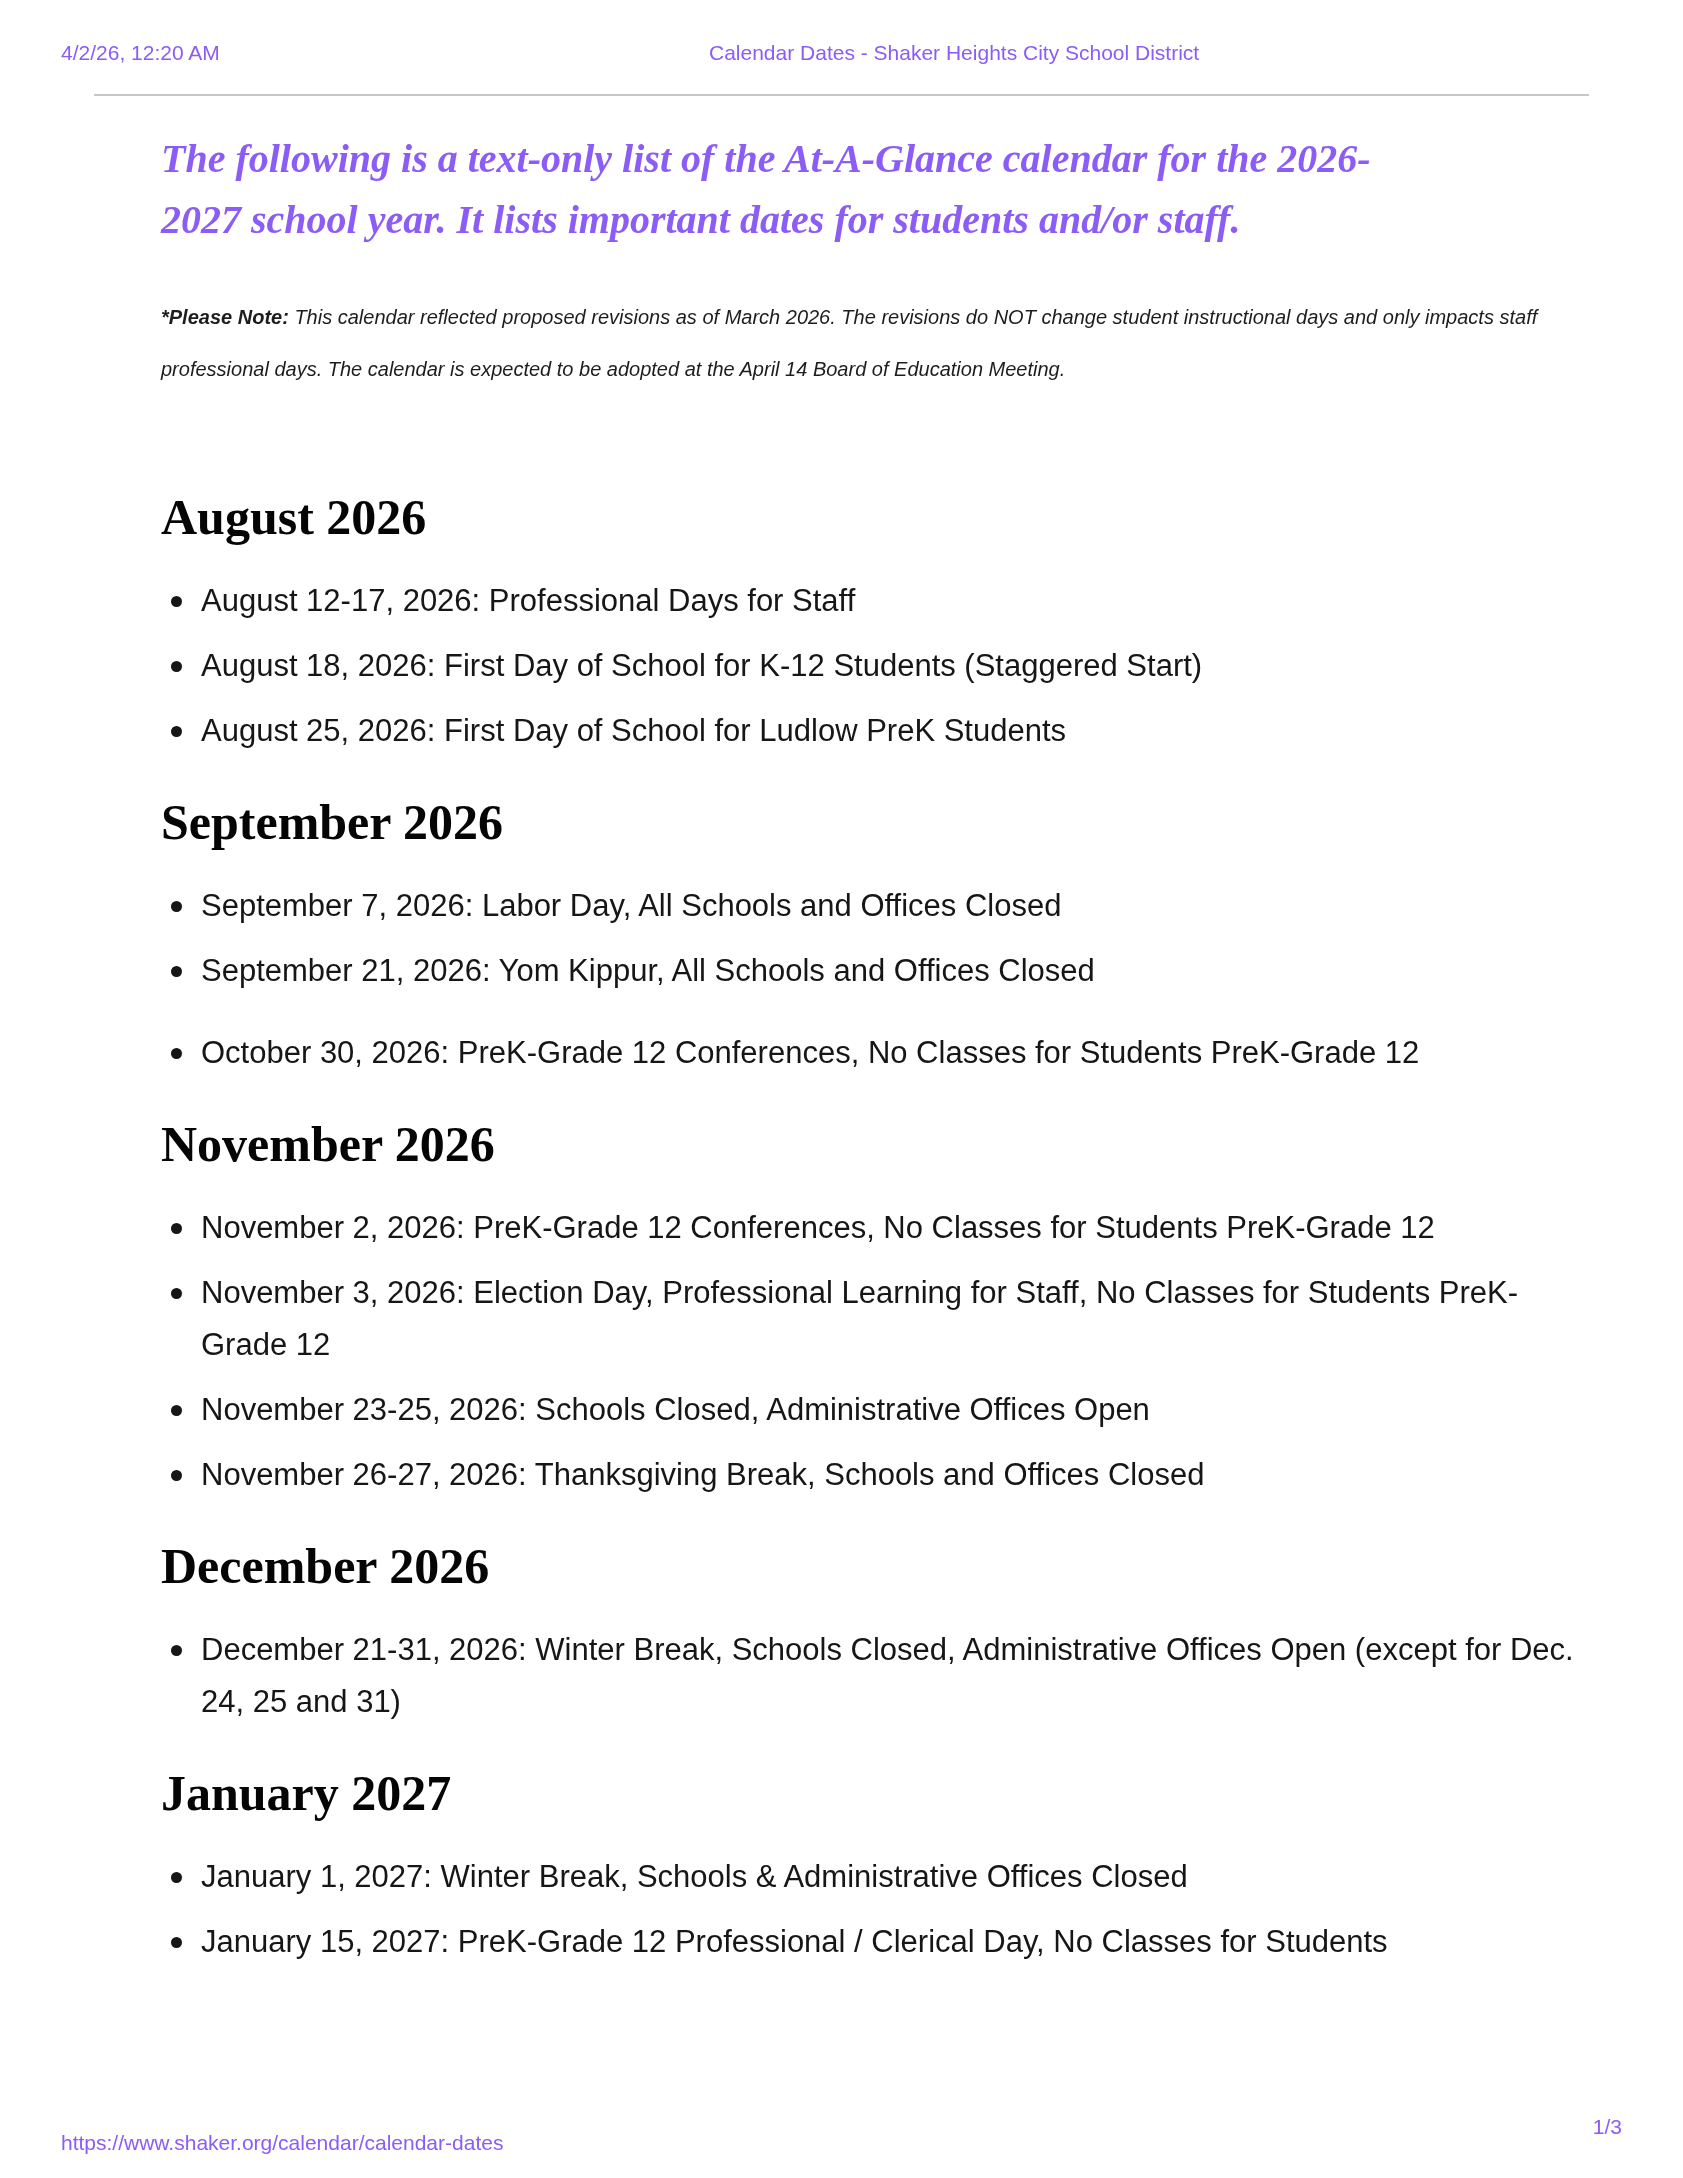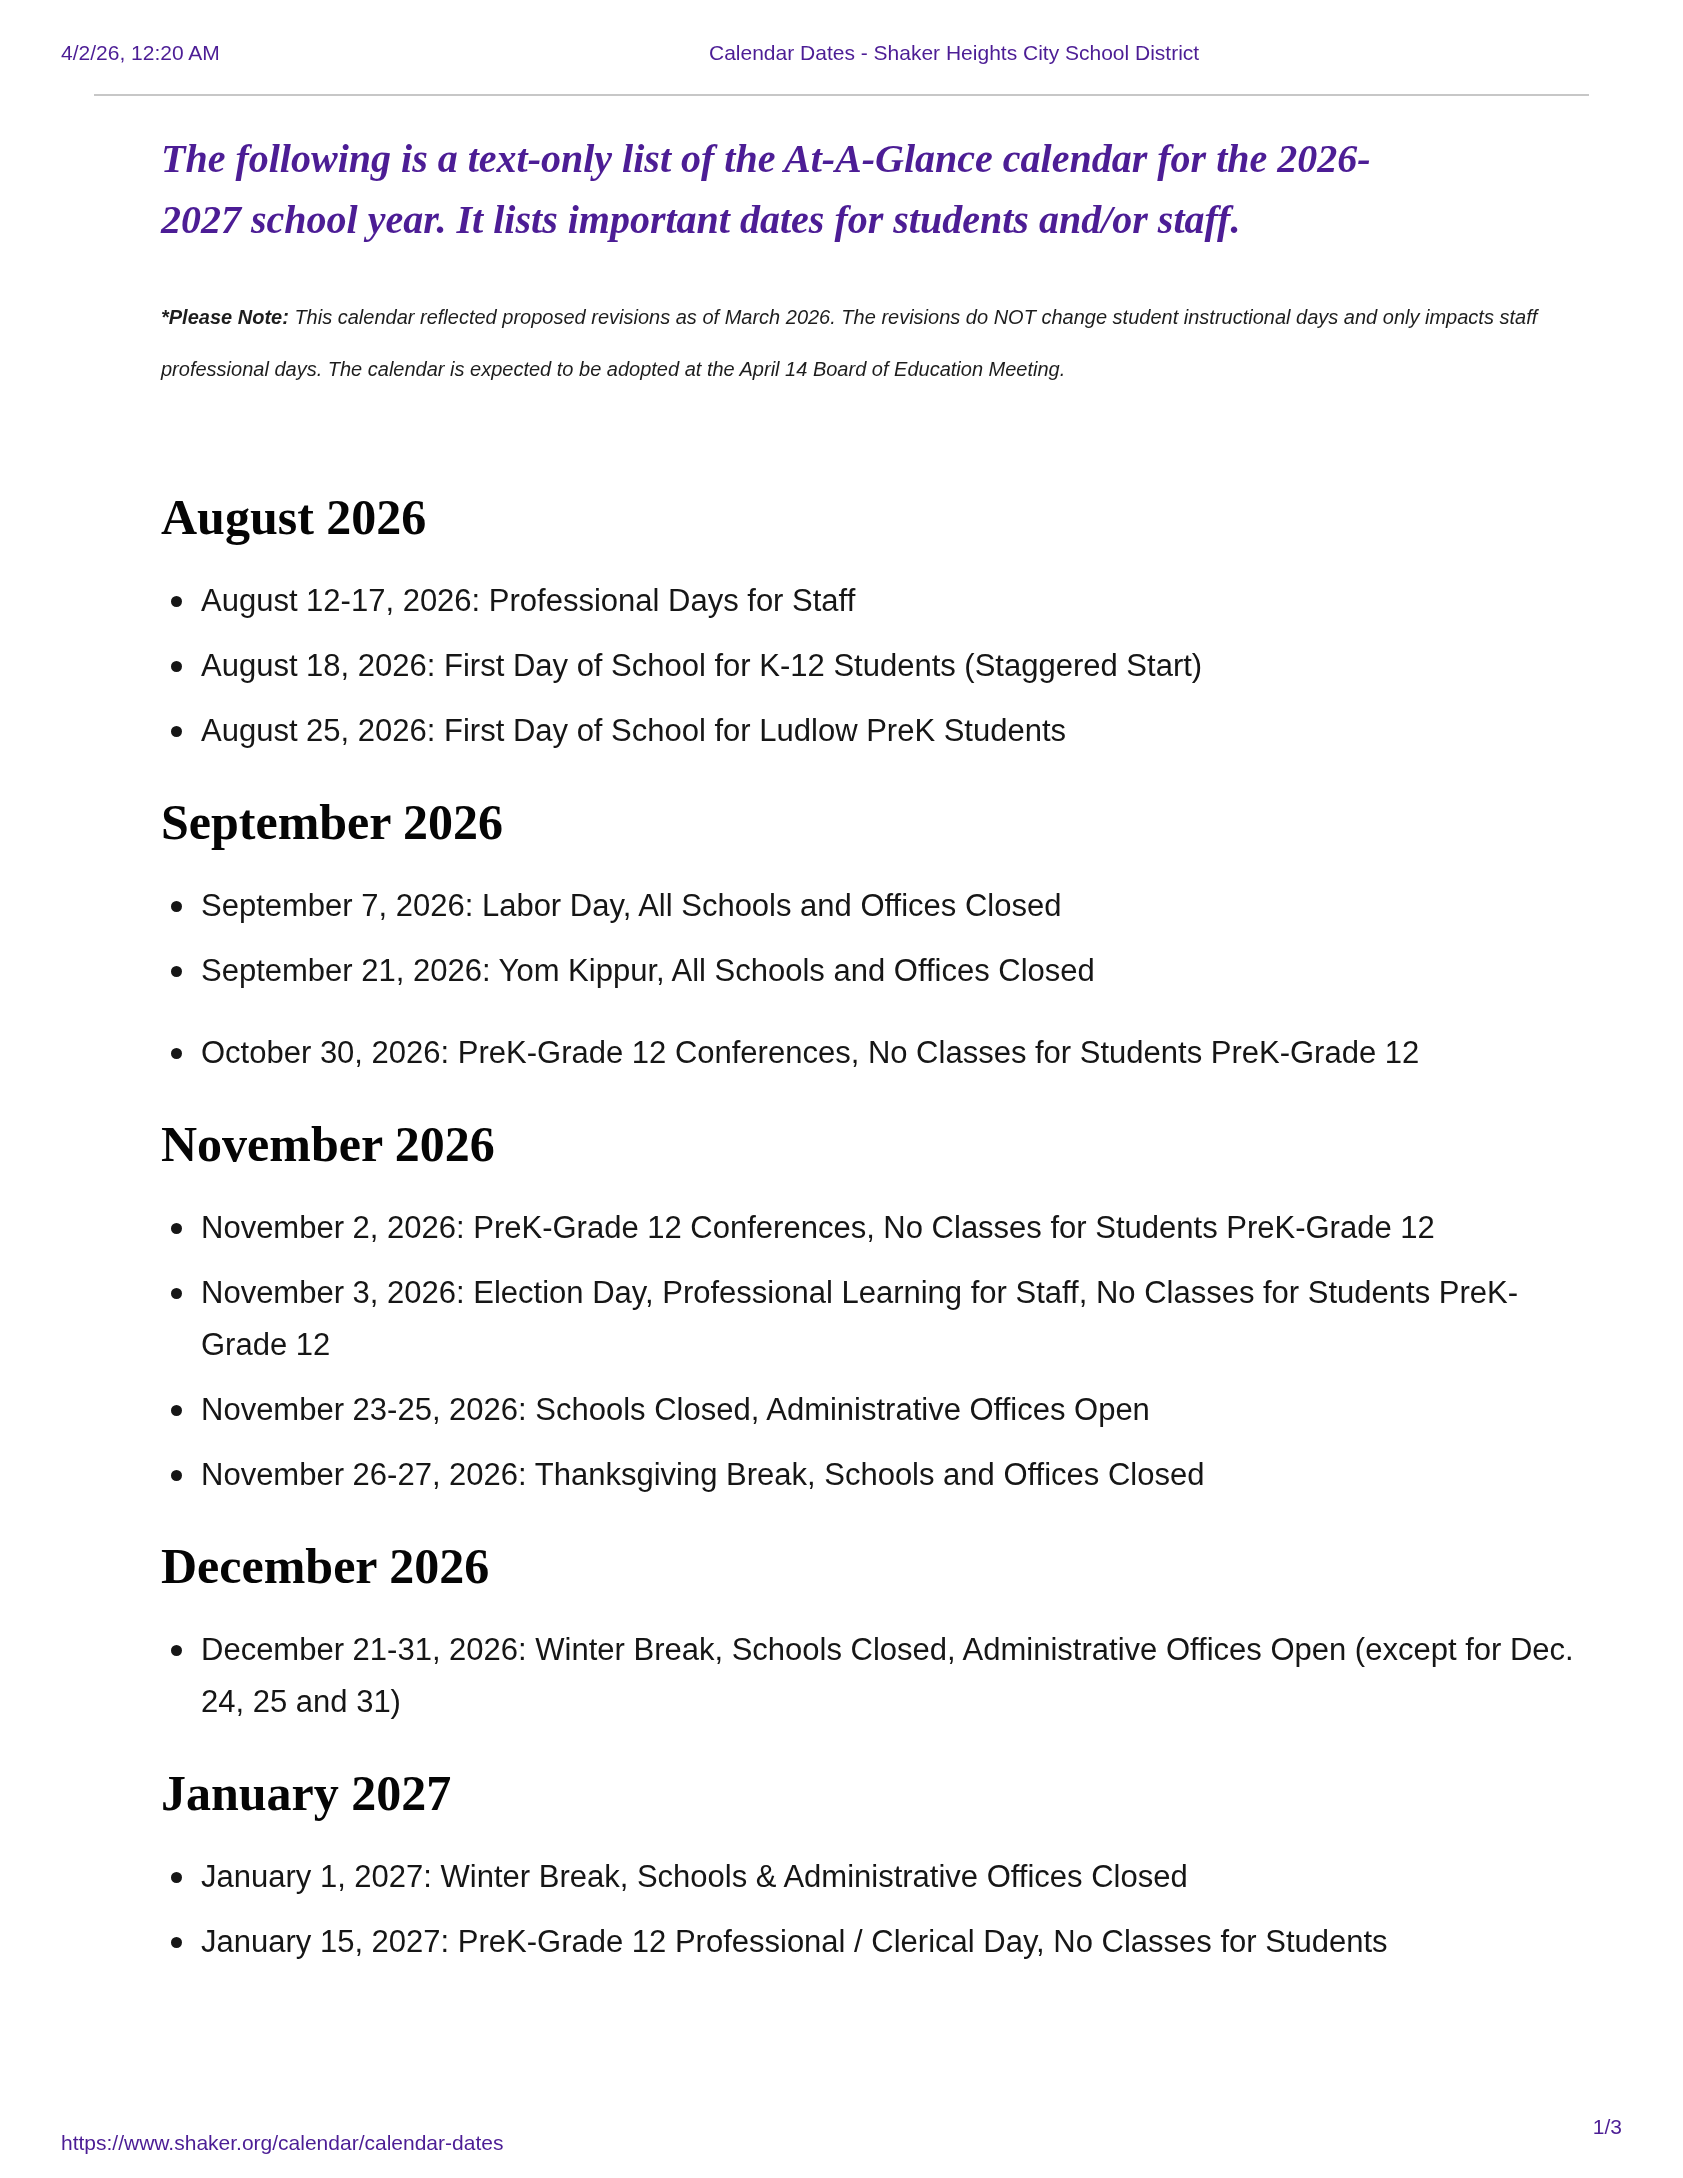--- a/index.html
+++ b/index.html
@@ -16,21 +16,21 @@
     color: #1a1a1a;
   }
 
   
   .print-header, .print-footer {
     position: absolute;
     left: 61px;
     right: 61px;
     font-size: 21px;
     line-height: 24px;
-    color: #4c1d95;
+    color: #8b5cf6;
   }
   .print-header { top: 41px; height: 26px; }
   .header-datetime { position: absolute; left: 0; top: 0; white-space: nowrap; }
   .header-title    { position: absolute; left: 648px; top: 0; white-space: nowrap; }
 
   .print-footer { top: 2115px; }
   .footer-url  { position: absolute; left: 0; top: 16px; white-space: nowrap; }
   .footer-page { position: absolute; right: 0; top: 0; white-space: nowrap; }
 
   
@@ -49,21 +49,21 @@
     margin-right: 0;
   }
 
   .intro-red {
     margin: 32px 0 0 0;
     font-family: "Liberation Serif", serif;
     font-weight: bold;
     font-style: italic;
     font-size: 40px;
     line-height: 61px;
-    color: #4c1d95;
+    color: #8b5cf6;
   }
   .intro-red .intro-line { display: block; }
 
   .note {
     margin: 41px 0 0 0;
     padding-bottom: 57px;
     font-style: italic;
     font-size: 20px;
     line-height: 52px;
     color: #1d1d1d;

